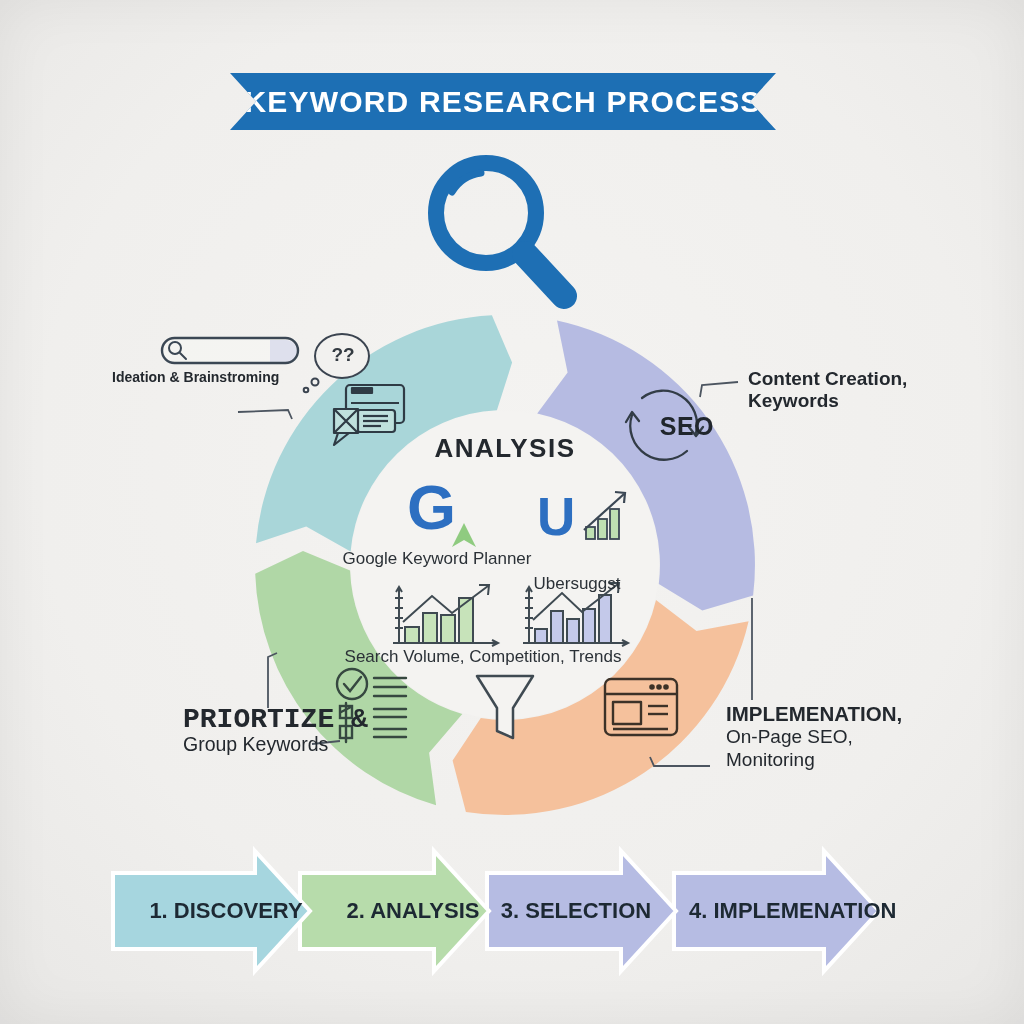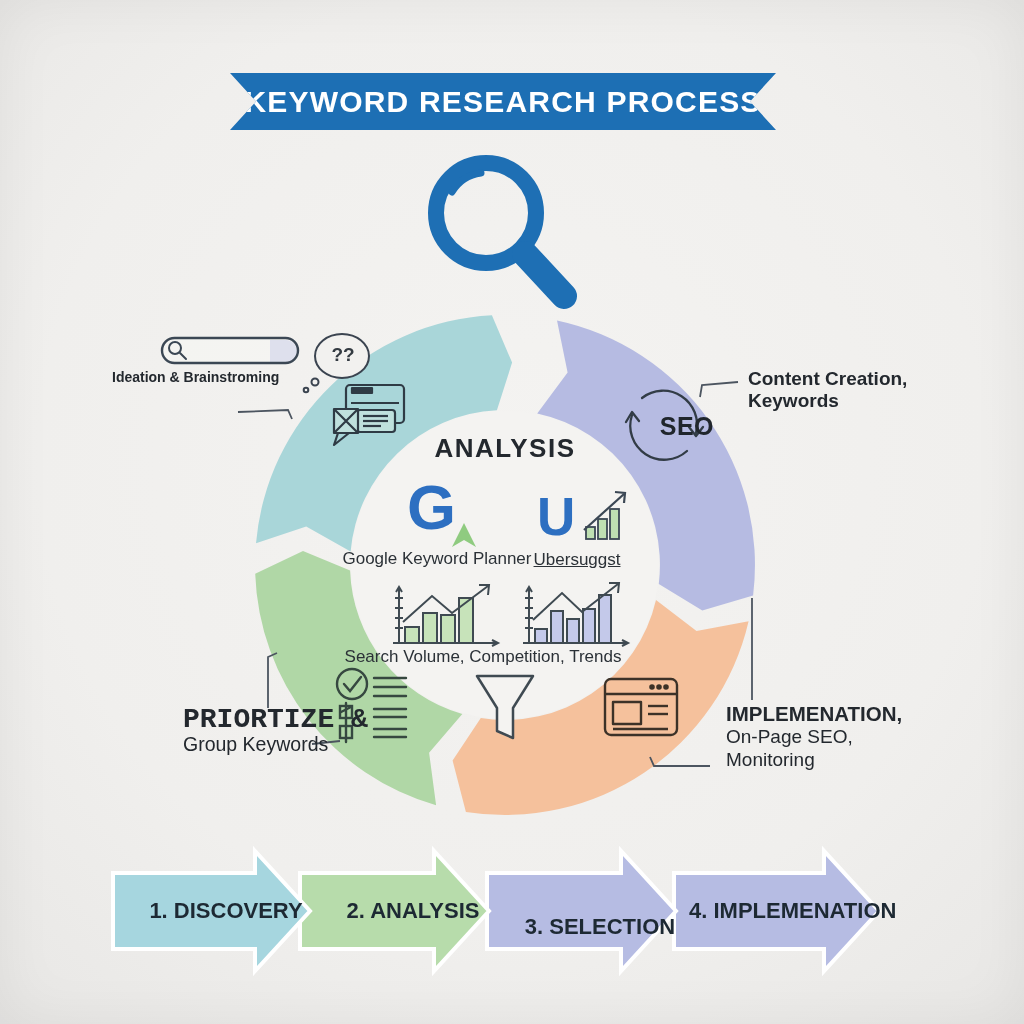--- a/index.html
+++ b/index.html
@@ -19,37 +19,37 @@
     color:#ffffff;font-size:30px;font-weight:700;letter-spacing:1.2px;white-space:nowrap;
   }
   svg.gfx{left:0;top:0;width:1024px;height:1024px;}
   .txt{color:#23282e;line-height:1.18;}
   .center-title{left:405px;top:433px;width:200px;text-align:center;font-size:26px;font-weight:700;letter-spacing:1.5px;}
   .logo-letter{font-weight:700;}
   .g-letter{left:407px;top:471px;font-size:63px;}
   .u-letter{left:537px;top:486px;font-size:53px;}
   .tool-label{font-size:17px;font-weight:500;text-align:center;white-space:nowrap;color:#2b3137;}
   .tool-label.g{left:327px;top:549px;width:220px;}
-  .tool-label.u{left:497px;top:550px;width:160px;text-decoration:underline;}
+  .tool-label.u{left:497px;top:574px;width:160px;}
   .metrics-caption{left:318px;top:647px;width:330px;text-align:center;font-size:17px;font-weight:500;white-space:nowrap;color:#2b3137;}
   .ann{white-space:nowrap;}
   .ann-topleft{left:112px;top:369px;font-size:14px;font-weight:600;}
   .ann-topright{left:748px;top:368px;font-size:19px;font-weight:600;line-height:22px;}
   .ann-bottomleft{left:183px;top:707px;line-height:25px;}
   .ann-bottomleft .l1{font-size:28px;font-weight:800;font-family:Liberation Mono, monospace;}
   .ann-bottomleft .l2{font-size:19.5px;font-weight:500;}
   .ann-bottomright{left:726px;top:702px;line-height:23px;}
   .ann-bottomright .l1{font-size:20.5px;font-weight:800;}
   .ann-bottomright .l2,.ann-bottomright .l3{font-size:19px;font-weight:500;}
   .bubble-text{left:320px;top:344px;width:46px;text-align:center;font-size:19px;font-weight:700;color:#333a41;}
   .seo-text{left:656px;top:412px;width:58px;text-align:right;font-size:25px;font-weight:600;color:#20262c;letter-spacing:0.5px;}
   .step-label{top:898px;text-align:center;font-size:22px;font-weight:700;color:#1d2933;white-space:nowrap;}
   .step-1{left:136px;width:180px;}
   .step-2{left:323px;width:180px;}
-  .step-3{left:510px;width:180px;margin-top:16px;}
+  .step-3{left:486px;width:180px;}
   .step-4{left:689px;width:205px;}
 </style>
 </head>
 <body>
 
 <div class="stage">
 
   <div class="abs banner" style="background-color: rgb(29, 111, 180);">
     <span class="banner-title">KEYWORD RESEARCH PROCESS</span>
   </div>

